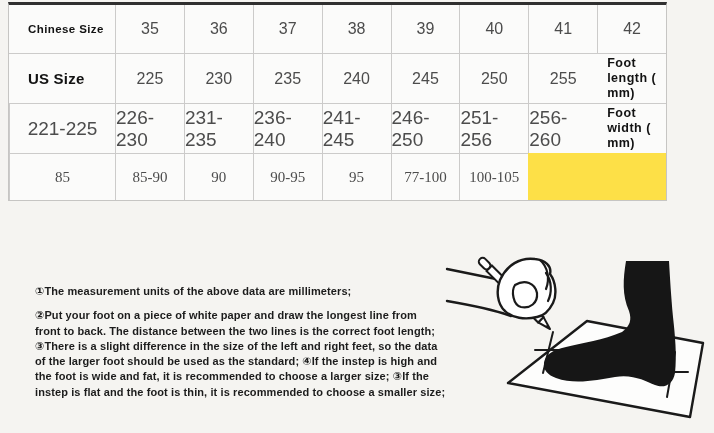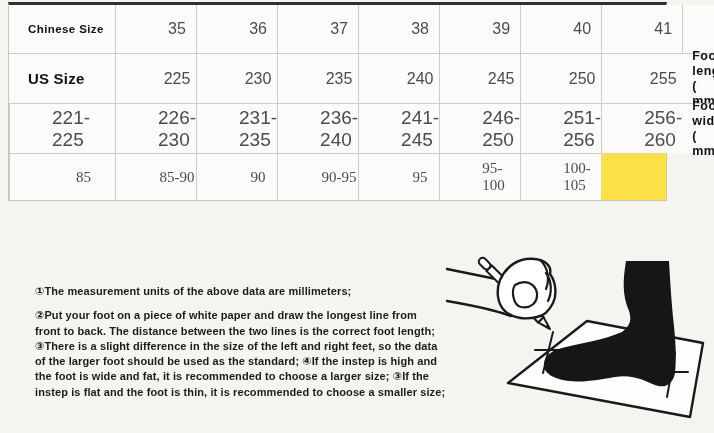--- a/index.html
+++ b/index.html
@@ -20,21 +20,20 @@
     border:1px solid #c6c5c3;
     border-top:3px solid #303030;
     background:#fde047;
   }
   .cell {
     display:flex; align-items:center;
     box-sizing:border-box;
     border-left:1px solid #cccbca;
     border-top:1px solid #cccbca;
     background:#fbfbfa;
-    padding-left:42px;
   }
   .c0 { border-left:none; }
   .r0 { border-top:none; }
   .th {
     font-weight:bold; color:#121212;
     white-space:pre-line; line-height:15px;
   }
   .td { justify-content:center; color:#4c4c4c; }
   .r0.th { font-size:11.5px; letter-spacing:0.4px; padding-left:19px; }
   .r1.th { font-size:15px;   letter-spacing:0.2px; padding-left:19px; }
@@ -90,21 +89,21 @@
   <div class="cell td r2">251-256</div>
   <div class="cell td r2">256-260</div>
 
   <div class="cell th r3 c0">Foot width (
 mm)</div>
   <div class="cell td r3">85</div>
   <div class="cell td r3">85-90</div>
   <div class="cell td r3">90</div>
   <div class="cell td r3">90-95</div>
   <div class="cell td r3">95</div>
-  <div class="cell td r3">95-100</div>
+  <div class="cell td r3">77-100</div>
   <div class="cell td r3">100-105</div>
 </div>
 
 <div class="notes">
   <div class="note-line first">①The measurement units of the above data are millimeters;</div>
   <div class="note-line">②Put your foot on a piece of white paper and draw the longest line from</div>
   <div class="note-line">front to back. The distance between the two lines is the correct foot length;</div>
   <div class="note-line">③There is a slight difference in the size of the left and right feet, so the data</div>
   <div class="note-line">of the larger foot should be used as the standard; ④If the instep is high and</div>
   <div class="note-line">the foot is wide and fat, it is recommended to choose a larger size; ③If the</div>

